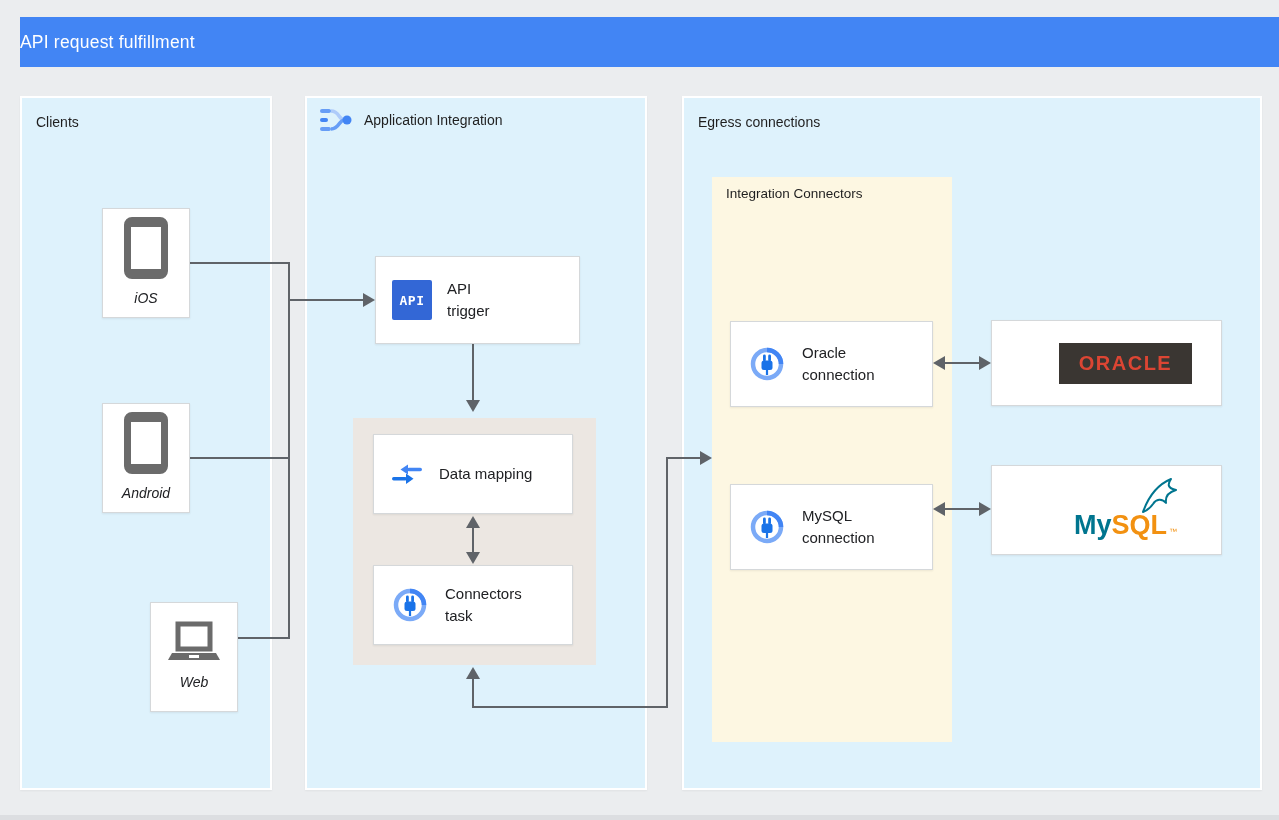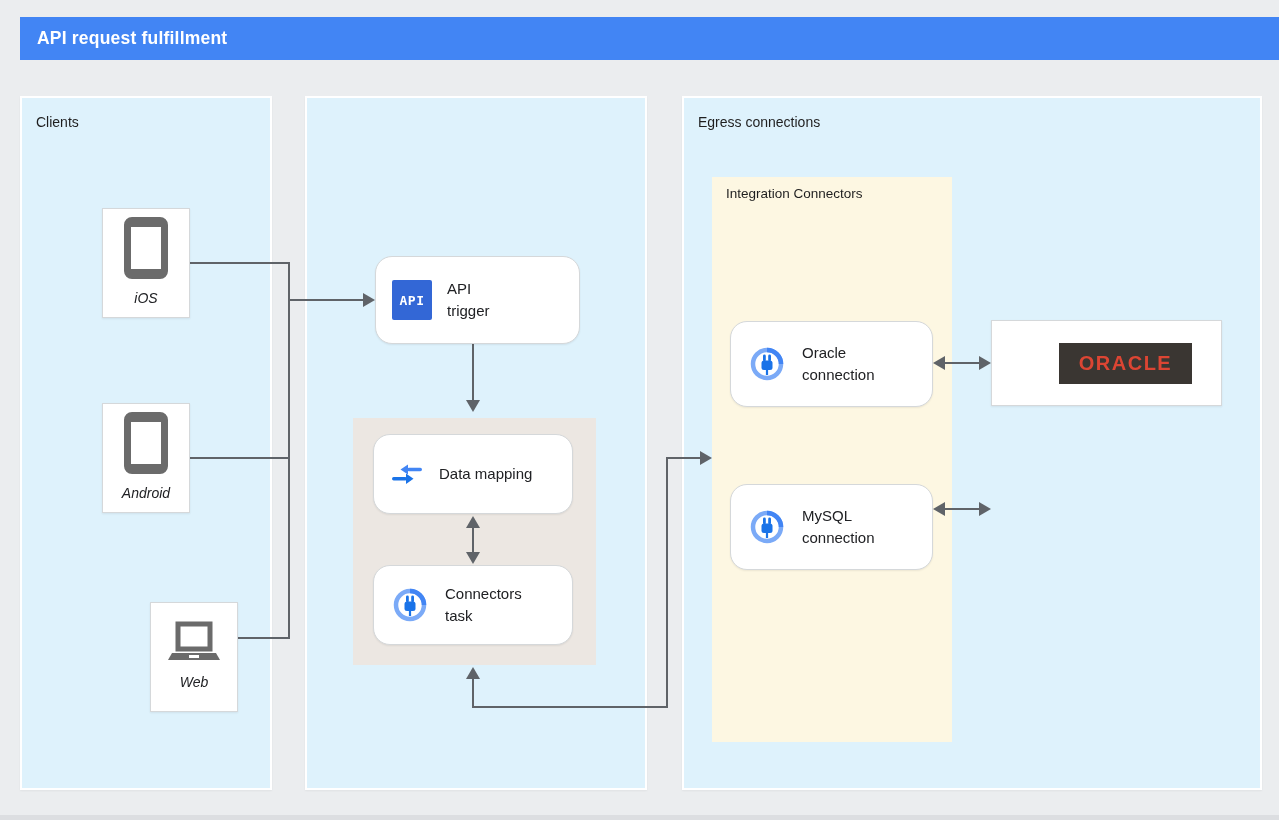--- a/index.html
+++ b/index.html
@@ -1,32 +1,32 @@
 <!DOCTYPE html>
 <html><head>
 <meta charset="utf-8">
 <style>
   html,body{margin:0;padding:0;}
   .stage{position:relative;width:1279px;height:820px;background:#ebedef;overflow:hidden;
          font-family:"Liberation Sans",sans-serif;color:#202124;}
   
-  .title-bar{position:absolute;left:20px;top:17px;width:1259px;height:43px;background:#4285f4;
-             display:flex;align-items:center;box-sizing:border-box;padding-left:17px;font-weight:bold;}
+  .title-bar{position:absolute;left:20px;top:17px;width:1259px;height:50px;background:#4285f4;
+             display:flex;align-items:center;box-sizing:border-box;padding-left:0;}
   .title-bar span{color:#fff;font-size:17.5px;letter-spacing:.2px;}
   
   .panel{position:absolute;background:#def2fc;border:2px solid #ffffff;box-sizing:border-box;
          box-shadow:0 1px 2px rgba(0,0,0,.05);}
   .panel-label{position:absolute;font-size:14px;color:#1f1f1f;z-index:4;}
   .yellow-box{position:absolute;left:712px;top:177px;width:240px;height:565px;background:#fdf7e2;z-index:1;}
   .group-box{position:absolute;left:353px;top:418px;width:243px;height:247px;background:#ece7e2;z-index:1;}
   
   .card{position:absolute;background:#fff;border:1px solid #d5d8da;box-sizing:border-box;
         box-shadow:0 1px 2px rgba(0,0,0,.07);display:flex;align-items:center;z-index:3;}
   .client-card{width:88px;height:110px;flex-direction:column;justify-content:center;gap:9px;font-style:italic;}
-  .row-card{padding-left:16px;gap:15px;border-radius:17px;}
+  .row-card{padding-left:16px;gap:15px;}
   .card-label{font-size:15px;color:#202124;line-height:1.45;}
   .client-card .card-label{font-size:14px;}
   
   .phone-icon{width:44px;height:62px;box-sizing:border-box;border:7px solid #6b6b6b;
               border-top-width:10px;border-bottom-width:10px;border-radius:8px;background:#fff;}
   .api-icon{width:40px;height:40px;background:#3367d6;border-radius:2px;display:flex;
             align-items:center;justify-content:center;flex:0 0 auto;}
   .api-icon span{color:#fff;font-family:"DejaVu Sans Mono",monospace;font-weight:bold;font-size:13px;letter-spacing:.5px;}
   
   .line{position:absolute;background:#5f6368;z-index:2;}
@@ -58,20 +58,31 @@
     <span>API request fulfillment</span>
   </div>
 
   <div class="panel" style="left:20px;top:96px;width:252px;height:694px;"></div>
   <div class="panel" style="left:305px;top:96px;width:342px;height:694px;"></div>
   <div class="panel" style="left:682px;top:96px;width:580px;height:694px;"></div>
 
   <span class="panel-label" style="left:36px;top:114px;">Clients</span>
   <span class="panel-label" style="left:698px;top:114px;">Egress connections</span>
 
+  <div class="integration-header">
+    <svg width="36" height="36" viewBox="0 0 36 36">
+      <rect x="2" y="7" width="11" height="4" rx="2" fill="#669df6"></rect>
+      <rect x="2" y="16" width="8" height="4" rx="2" fill="#4285f4"></rect>
+      <rect x="2" y="25" width="11" height="4" rx="2" fill="#669df6"></rect>
+      <path d="M13 9 C22 9 20 18 27 18" stroke="#aecbfa" stroke-width="3.5" fill="none"></path>
+      <path d="M13 27 C22 27 20 18 27 18" stroke="#669df6" stroke-width="3.5" fill="none"></path>
+      <circle cx="29" cy="18" r="4.5" fill="#4285f4"></circle>
+    </svg>
+    <span class="panel-label" style="position:static;">Application Integration</span>
+  </div>
 
   <div class="yellow-box"></div>
   <span class="panel-label" style="left:726px;top:186px;font-size:13.5px;">Integration Connectors</span>
   <div class="group-box"></div>
 
   <div class="card client-card" style="left:102px;top:208px;">
     <div class="phone-icon"></div>
     <span class="card-label">iOS</span>
   </div>
   <div class="card client-card" style="left:102px;top:403px;">
@@ -139,20 +150,32 @@
     </svg>
     <span class="card-label" style="width:110px;">MySQL connection</span>
   </div>
 
   <div class="card logo-card" style="left:991px;top:320px;width:231px;height:86px;">
     <div class="oracle-box">
       <span>ORACLE</span>
     </div>
   </div>
 
+  <div class="card logo-card" style="left:991px;top:465px;width:231px;height:90px;">
+    <div class="mysql-logo">
+      <svg class="dolphin" width="42" height="40" viewBox="0 0 42 40">
+        <path d="M5 37 C11 20 21 9 33 4 C29 10 30 13 38 15 C31 17 27 21 28 28 C24 23 18 24 15 29 C13 32 10 35 5 37" fill="none" stroke="#00758f" stroke-width="2" stroke-linecap="round" stroke-linejoin="round"></path>
+      </svg>
+      <div class="mysql-text">
+        <span class="my">My</span>
+          <span class="sql">SQL</span>
+          <span class="tm">™</span>
+      </div>
+    </div>
+  </div>
 
   <div class="line h" style="left:190px;top:262px;width:100px;"></div>
   <div class="line h" style="left:190px;top:457px;width:100px;"></div>
   <div class="line h" style="left:190px;top:637px;width:100px;"></div>
   <div class="line v" style="left:288px;top:262px;height:377px;"></div>
   <div class="line h" style="left:288px;top:299px;width:75px;"></div>
   <div class="arr right" style="left:363px;top:293px;"></div>
 
   <div class="line v" style="left:472px;top:344px;height:56px;"></div>
   <div class="arr down" style="left:466px;top:400px;"></div>

